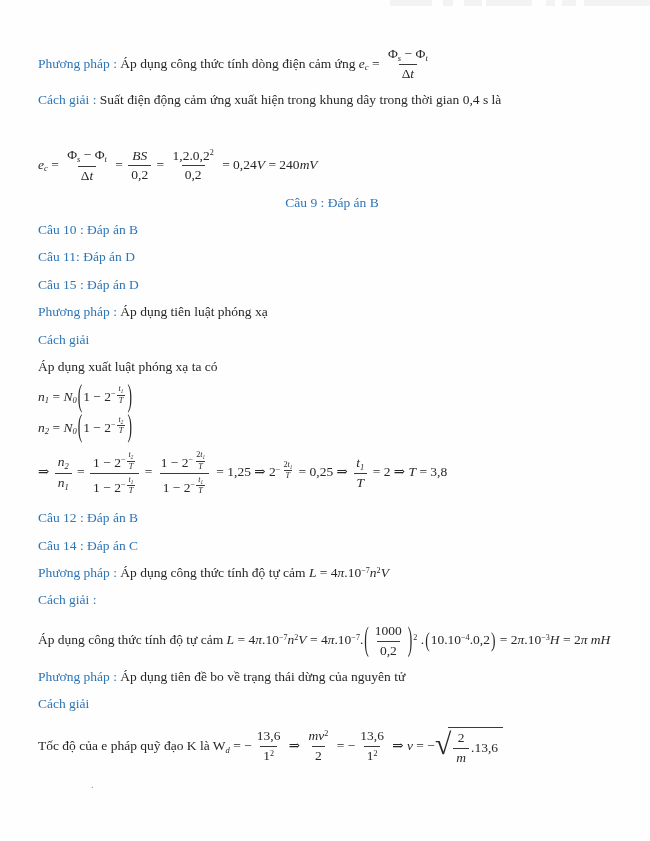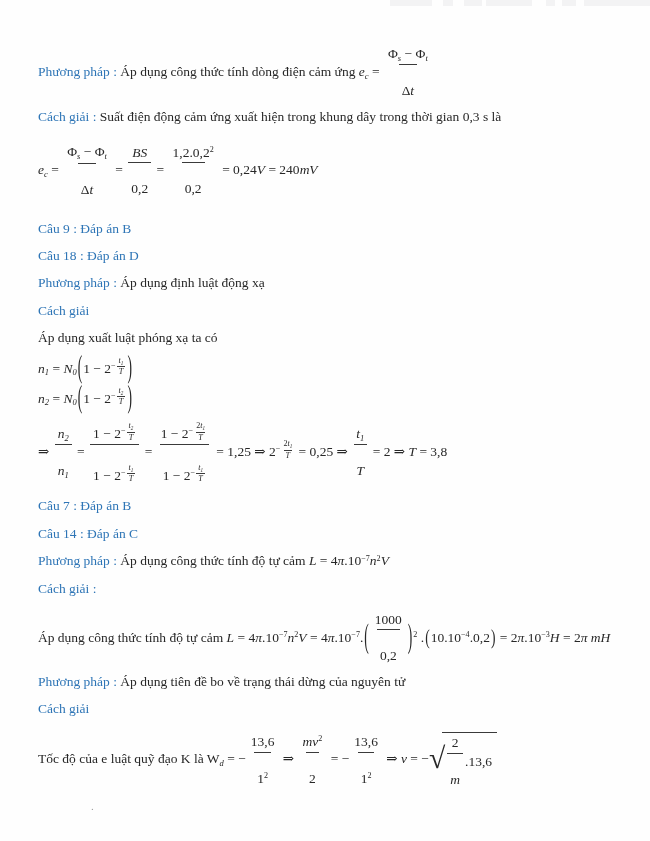--- a/index.html
+++ b/index.html
@@ -5,32 +5,32 @@
   :root { --accent:#2e75b6; --ink:#272727; --bg:#fefefe; }
   html,body { margin:0; padding:0; }
   body {
     width:650px; height:841px; position:relative; overflow:hidden;
     background:var(--bg); color:var(--ink);
     font-family:"Liberation Serif","DejaVu Serif",serif;
   }
   .page { position:absolute; inset:0; padding:46px 24px 0 38px; box-sizing:border-box; }
   .artifact { position:absolute; top:0; height:6px; background:#f3f3f4; }
   .line { font-size:13.5px; line-height:1.55; margin-bottom:6.5px; white-space:nowrap; }
-  .gap-top-lg { margin-top:17px; }
+  .gap-top-lg { margin-top:37px; }
   .gap-top-md { margin-top:12px; }
-  .gap-top-sm { margin-top:20px; }
+  .gap-top-sm { margin-top:8px;text-align:center; }
   .lbl { color:var(--accent); font-weight:normal; }
   .m-i { font-style:italic; }
   .m-t {}
   .sub { font-size:0.63em; vertical-align:-0.3em; font-style:italic; }
   .sup { font-size:0.6em; vertical-align:0.55em; display:inline-block; }
   .frac { display:inline-flex; flex-direction:column; align-items:center;
           vertical-align:middle; margin:0 2px; text-align:center; line-height:1.25; }
   .frac > .fn { display:block; padding:0 3px 1px; }
-  .frac > .fd { display:block; padding:18px 3px 0; border-top:1.2px solid #3a3a3a; }
+  .frac > .fd { display:block; padding:1px 3px 0; border-top:1.2px solid #3a3a3a; }
   .sup .frac { margin:0 1px; line-height:1.15; }
   .sup .frac > .fd { border-top-width:1px; padding:0 2px; }
   .sup .frac > .fn { padding:0 2px; }
   .paren { display:inline-block; transform-origin:50% 50%; font-weight:300; padding:0 1px; }
   .sqrt { display:inline-flex; align-items:center; vertical-align:middle; }
   .sqrt > .sign { font-size:2.2em; line-height:0.8; font-weight:300; margin-right:-3px; transform:translateY(-2px); }
   .sqrt > .body { display:inline-flex; align-items:center; border-top:1.3px solid #3a3a3a; padding:2px 5px 0 3px; }
   .stray { color:#9a9a9a; margin-left:53px; margin-top:9px; font-size:11px; }
 </style>
 </head>
@@ -42,34 +42,36 @@
   <div class="artifact" style="left:464px;width:18px;"></div>
   <div class="artifact" style="left:486px;width:46px;"></div>
   <div class="artifact" style="left:546px;width:9px;"></div>
   <div class="artifact" style="left:562px;width:14px;"></div>
   <div class="artifact" style="left:584px;width:66px;"></div>
   <div>
       <div class="line"><span class="lbl">Phương pháp :</span><span class="m-t"> Áp dụng công thức tính dòng điện cảm ứng </span><span class="m-i">e</span><span class="sub">c</span><span class="m-t"> = </span><span class="frac">
           <span class="fn"><span class="m-t">Φ</span><span class="sub">s</span><span class="m-t"> − Φ</span><span class="sub">t</span></span>
           <span class="fd"><span class="m-t">Δ</span><span class="m-i">t</span></span>
         </span></div>
-      <div class="line"><span class="lbl">Cách giải :</span><span class="m-t"> Suất điện động cảm ứng xuất hiện trong khung dây trong thời gian 0,3 s là</span></div>
+      <div class="line"><span class="lbl">Cách giải :</span><span class="m-t"> Suất điện động cảm ứng xuất hiện trong khung dây trong thời gian 0,4 s là</span></div>
       <div class="line gap-top-lg"><span class="m-i">e</span><span class="sub">c</span><span class="m-t"> = </span><span class="frac">
           <span class="fn"><span class="m-t">Φ</span><span class="sub">s</span><span class="m-t"> − Φ</span><span class="sub">t</span></span>
           <span class="fd"><span class="m-t">Δ</span><span class="m-i">t</span></span>
         </span><span class="m-t"> = </span><span class="frac">
           <span class="fn"><span class="m-i">BS</span></span>
           <span class="fd"><span class="m-t">0,2</span></span>
         </span><span class="m-t"> = </span><span class="frac">
           <span class="fn"><span class="m-t">1,2.0,2</span><span class="sup">2</span></span>
           <span class="fd"><span class="m-t">0,2</span></span>
         </span><span class="m-t"> = 0,24</span><span class="m-i">V</span><span class="m-t"> = 240</span><span class="m-i">mV</span></div>
       <div class="line gap-top-sm"><span class="lbl">Câu 9 : Đáp án B</span></div>
-      <div class="line"><span class="lbl">Câu 18 : Đáp án D</span></div>
-      <div class="line"><span class="lbl">Phương pháp :</span><span class="m-t"> Áp dụng định luật động xạ</span></div>
+      <div class="line"><span class="lbl">Câu 10 : Đáp án B</span></div>
+      <div class="line"><span class="lbl">Câu 11: Đáp án D</span></div>
+      <div class="line"><span class="lbl">Câu 15 : Đáp án D</span></div>
+      <div class="line"><span class="lbl">Phương pháp :</span><span class="m-t"> Áp dụng tiên luật phóng xạ</span></div>
       <div class="line"><span class="lbl">Cách giải</span></div>
       <div class="line"><span class="m-t">Áp dụng xuất luật phóng xạ ta có</span></div>
       <div class="line"><span class="m-i">n</span><span class="sub">1</span><span class="m-t"> = </span><span class="m-i">N</span><span class="sub">0</span><span class="paren" style="transform: scaleY(2.3);">(</span><span class="m-t">1 − 2</span><span class="sup"><span class="m-t">−</span><span class="frac">
             <span class="fn"><span class="m-i">t</span><span class="sub">1</span></span>
             <span class="fd"><span class="m-i">T</span></span>
           </span></span><span class="paren" style="transform: scaleY(2.3);">)</span></div>
       <div class="line"><span class="m-i">n</span><span class="sub">2</span><span class="m-t"> = </span><span class="m-i">N</span><span class="sub">0</span><span class="paren" style="transform: scaleY(2.3);">(</span><span class="m-t">1 − 2</span><span class="sup"><span class="m-t">−</span><span class="frac">
             <span class="fn"><span class="m-i">t</span><span class="sub">2</span></span>
             <span class="fd"><span class="m-i">T</span></span>
           </span></span><span class="paren" style="transform: scaleY(2.3);">)</span></div>
@@ -94,31 +96,31 @@
                 <span class="fn"><span class="m-i">t</span><span class="sub">1</span></span>
                 <span class="fd"><span class="m-i">T</span></span>
               </span></span></span>
         </span><span class="m-t"> = 1,25 ⇒ 2</span><span class="sup"><span class="m-t">−</span><span class="frac">
             <span class="fn"><span class="m-t">2</span><span class="m-i">t</span><span class="sub">1</span></span>
             <span class="fd"><span class="m-i">T</span></span>
           </span></span><span class="m-t"> = 0,25 ⇒ </span><span class="frac">
           <span class="fn"><span class="m-i">t</span><span class="sub">1</span></span>
           <span class="fd"><span class="m-i">T</span></span>
         </span><span class="m-t"> = 2 ⇒ </span><span class="m-i">T</span><span class="m-t"> = 3,8</span></div>
-      <div class="line gap-top-md"><span class="lbl">Câu 7 : Đáp án B</span></div>
+      <div class="line gap-top-md"><span class="lbl">Câu 12 : Đáp án B</span></div>
       <div class="line"><span class="lbl">Câu 14 : Đáp án C</span></div>
       <div class="line"><span class="lbl">Phương pháp :</span><span class="m-t"> Áp dụng công thức tính độ tự cảm </span><span class="m-i">L</span><span class="m-t"> = 4</span><span class="m-i">π</span><span class="m-t">.10</span><span class="sup">−7</span><span class="m-i">n</span><span class="sup">2</span><span class="m-i">V</span></div>
       <div class="line"><span class="lbl">Cách giải :</span></div>
       <div class="line gap-top-md"><span class="m-t">Áp dụng công thức tính độ tự cảm </span><span class="m-i">L</span><span class="m-t"> = 4</span><span class="m-i">π</span><span class="m-t">.10</span><span class="sup">−7</span><span class="m-i">n</span><span class="sup">2</span><span class="m-i">V</span><span class="m-t"> = 4</span><span class="m-i">π</span><span class="m-t">.10</span><span class="sup">−7</span><span class="m-t">.</span><span class="paren" style="transform: scaleY(2.5);">(</span><span class="frac">
           <span class="fn"><span class="m-t">1000</span></span>
           <span class="fd"><span class="m-t">0,2</span></span>
         </span><span class="paren" style="transform: scaleY(2.5);">)</span><span class="sup">2</span><span class="m-t"> .</span><span class="paren" style="transform: scaleY(1.5);">(</span><span class="m-t">10.10</span><span class="sup">−4</span><span class="m-t">.0,2</span><span class="paren" style="transform: scaleY(1.5);">)</span><span class="m-t"> = 2</span><span class="m-i">π</span><span class="m-t">.10</span><span class="sup">−3</span><span class="m-i">H</span><span class="m-t"> = 2</span><span class="m-i">π</span><span class="m-t"> </span><span class="m-i">mH</span></div>
       <div class="line"><span class="lbl">Phương pháp :</span><span class="m-t"> Áp dụng tiên đề bo về trạng thái dừng của nguyên tử</span></div>
       <div class="line"><span class="lbl">Cách giải</span></div>
-      <div class="line gap-top-md"><span class="m-t">Tốc độ của e luật quỹ đạo K là </span><span class="m-t">W</span><span class="sub">d</span><span class="m-t"> = −</span><span class="frac">
+      <div class="line gap-top-md"><span class="m-t">Tốc độ của e pháp quỹ đạo K là </span><span class="m-t">W</span><span class="sub">d</span><span class="m-t"> = −</span><span class="frac">
           <span class="fn"><span class="m-t">13,6</span></span>
           <span class="fd"><span class="m-t">1</span><span class="sup">2</span></span>
         </span><span class="m-t"> ⇒ </span><span class="frac">
           <span class="fn"><span class="m-i">mv</span><span class="sup">2</span></span>
           <span class="fd"><span class="m-t">2</span></span>
         </span><span class="m-t"> = −</span><span class="frac">
           <span class="fn"><span class="m-t">13,6</span></span>
           <span class="fd"><span class="m-t">1</span><span class="sup">2</span></span>
         </span><span class="m-t"> ⇒ </span><span class="m-i">v</span><span class="m-t"> = −</span><span class="sqrt">
           <span class="sign">√</span>

